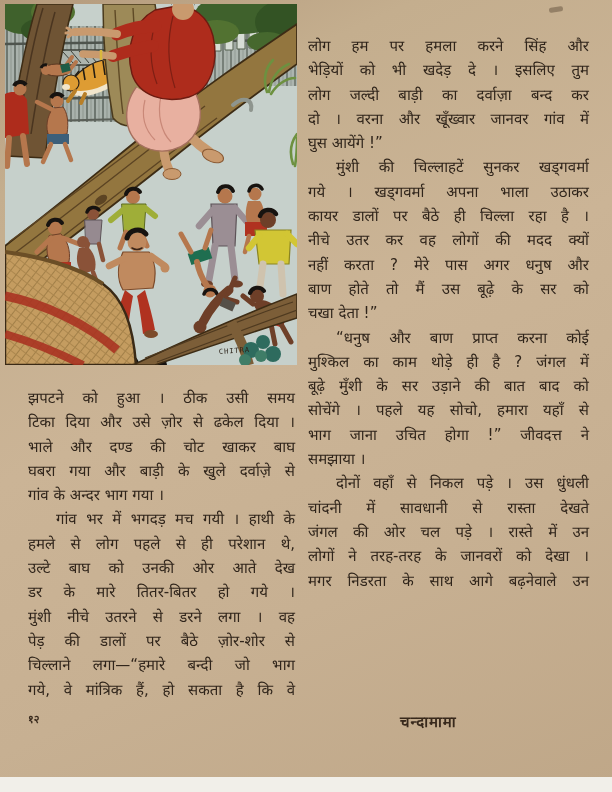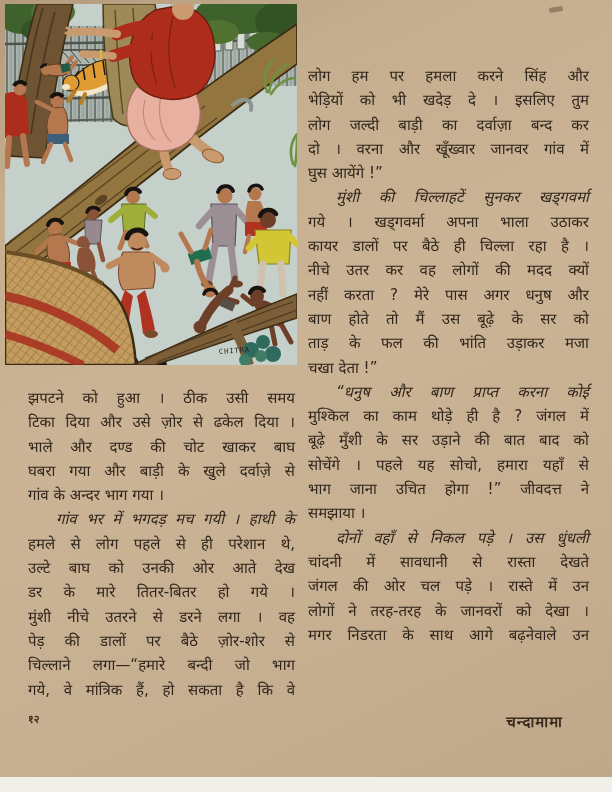--- a/index.html
+++ b/index.html
@@ -4,27 +4,27 @@
 <style>
   html,body{margin:0;padding:0;background:#e8e6e0;}
   .page{
     position:relative; width:612px; height:792px; overflow:hidden;
     background:linear-gradient(155deg,#b49a7c 0%, #c4ae8e 18%, #cbb496 45%, #c7b092 70%, #bfa788 100%);
     font-family:"DejaVu Sans", sans-serif;
     color:#2f241a;
   }
   .illus{ position:absolute; left:5px; top:4px; width:292px; height:361px; }
   .tcol{ position:absolute; font-size:15px; line-height:24.3px; color:#30251b; }
-  .tcol.right{ left:308px; top:34px;  width:281px;margin-top:30px; }
+  .tcol.right{ left:308px; top:34px;  width:281px; }
   .tcol.left { left:28px;  top:386px; width:267px; }
   .tline{ text-align:justify; text-align-last:justify; height:24.3px; }
   .tline.end{ text-align-last:left; }
-  .tline.indent{ text-indent:28px;font-style:italic; }
+  .tline.indent{ text-indent:28px; }
   .footer-num{ position:absolute; left:28px; top:711px; font-size:11px; font-weight:bold; color:#38291c; }
-  .footer-title{ position:absolute; left:400px; top:711px; width:163px; text-align:right;
+  .footer-title{ position:absolute; left:400px; top:711px; width:163px; 
                  font-size:15px; font-weight:bold; color:#38291c; letter-spacing:1px; }
   .scan-bottom{ position:absolute; left:0; bottom:0; width:612px; height:15px; background:#f1efe9; }
   .corner-mark{ position:absolute; left:549px; top:7px; width:14px; height:5px;
                 background:#6b5a44; opacity:.55; border-radius:2px; transform:rotate(-8deg); }
 </style>
 </head>
 <body>
 
 <div class="page">
 
@@ -279,21 +279,20 @@
       <div class="tline">भेड़ियों को भी खदेड़ दे ।  इसलिए तुम</div>
       <div class="tline">लोग जल्दी बाड़ी का दर्वाज़ा बन्द कर</div>
       <div class="tline">दो ।  वरना और खूँख्वार जानवर गांव में</div>
       <div class="tline end">घुस आयेंगे !”</div>
       <div class="tline indent">मुंशी की चिल्लाहटें सुनकर खड्गवर्मा</div>
       <div class="tline">गये ।  खड्गवर्मा अपना भाला उठाकर</div>
       <div class="tline">कायर डालों पर बैठे ही चिल्ला रहा है ।</div>
       <div class="tline">नीचे उतर कर वह लोगों की मदद क्यों</div>
       <div class="tline">नहीं करता ?  मेरे पास अगर धनुष और</div>
       <div class="tline">बाण होते तो मैं उस बूढ़े के सर को</div>
-      <div class="tline">ताड़ के फल की भांति उड़ाकर मजा</div>
       <div class="tline end">चखा देता !”</div>
       <div class="tline indent">“धनुष और बाण प्राप्त करना कोई</div>
       <div class="tline">मुश्किल का काम थोड़े ही है ?  जंगल में</div>
       <div class="tline">बूढ़े मुँशी के सर उड़ाने की बात बाद को</div>
       <div class="tline">सोचेंगे ।  पहले यह सोचो, हमारा यहाँ से</div>
       <div class="tline">भाग जाना उचित होगा !” जीवदत्त ने</div>
       <div class="tline end">समझाया ।</div>
       <div class="tline indent">दोनों वहाँ से निकल पड़े ।  उस धुंधली</div>
       <div class="tline">चांदनी में सावधानी से रास्ता देखते</div>
       <div class="tline">जंगल की ओर चल पड़े ।  रास्ते में उन</div>

